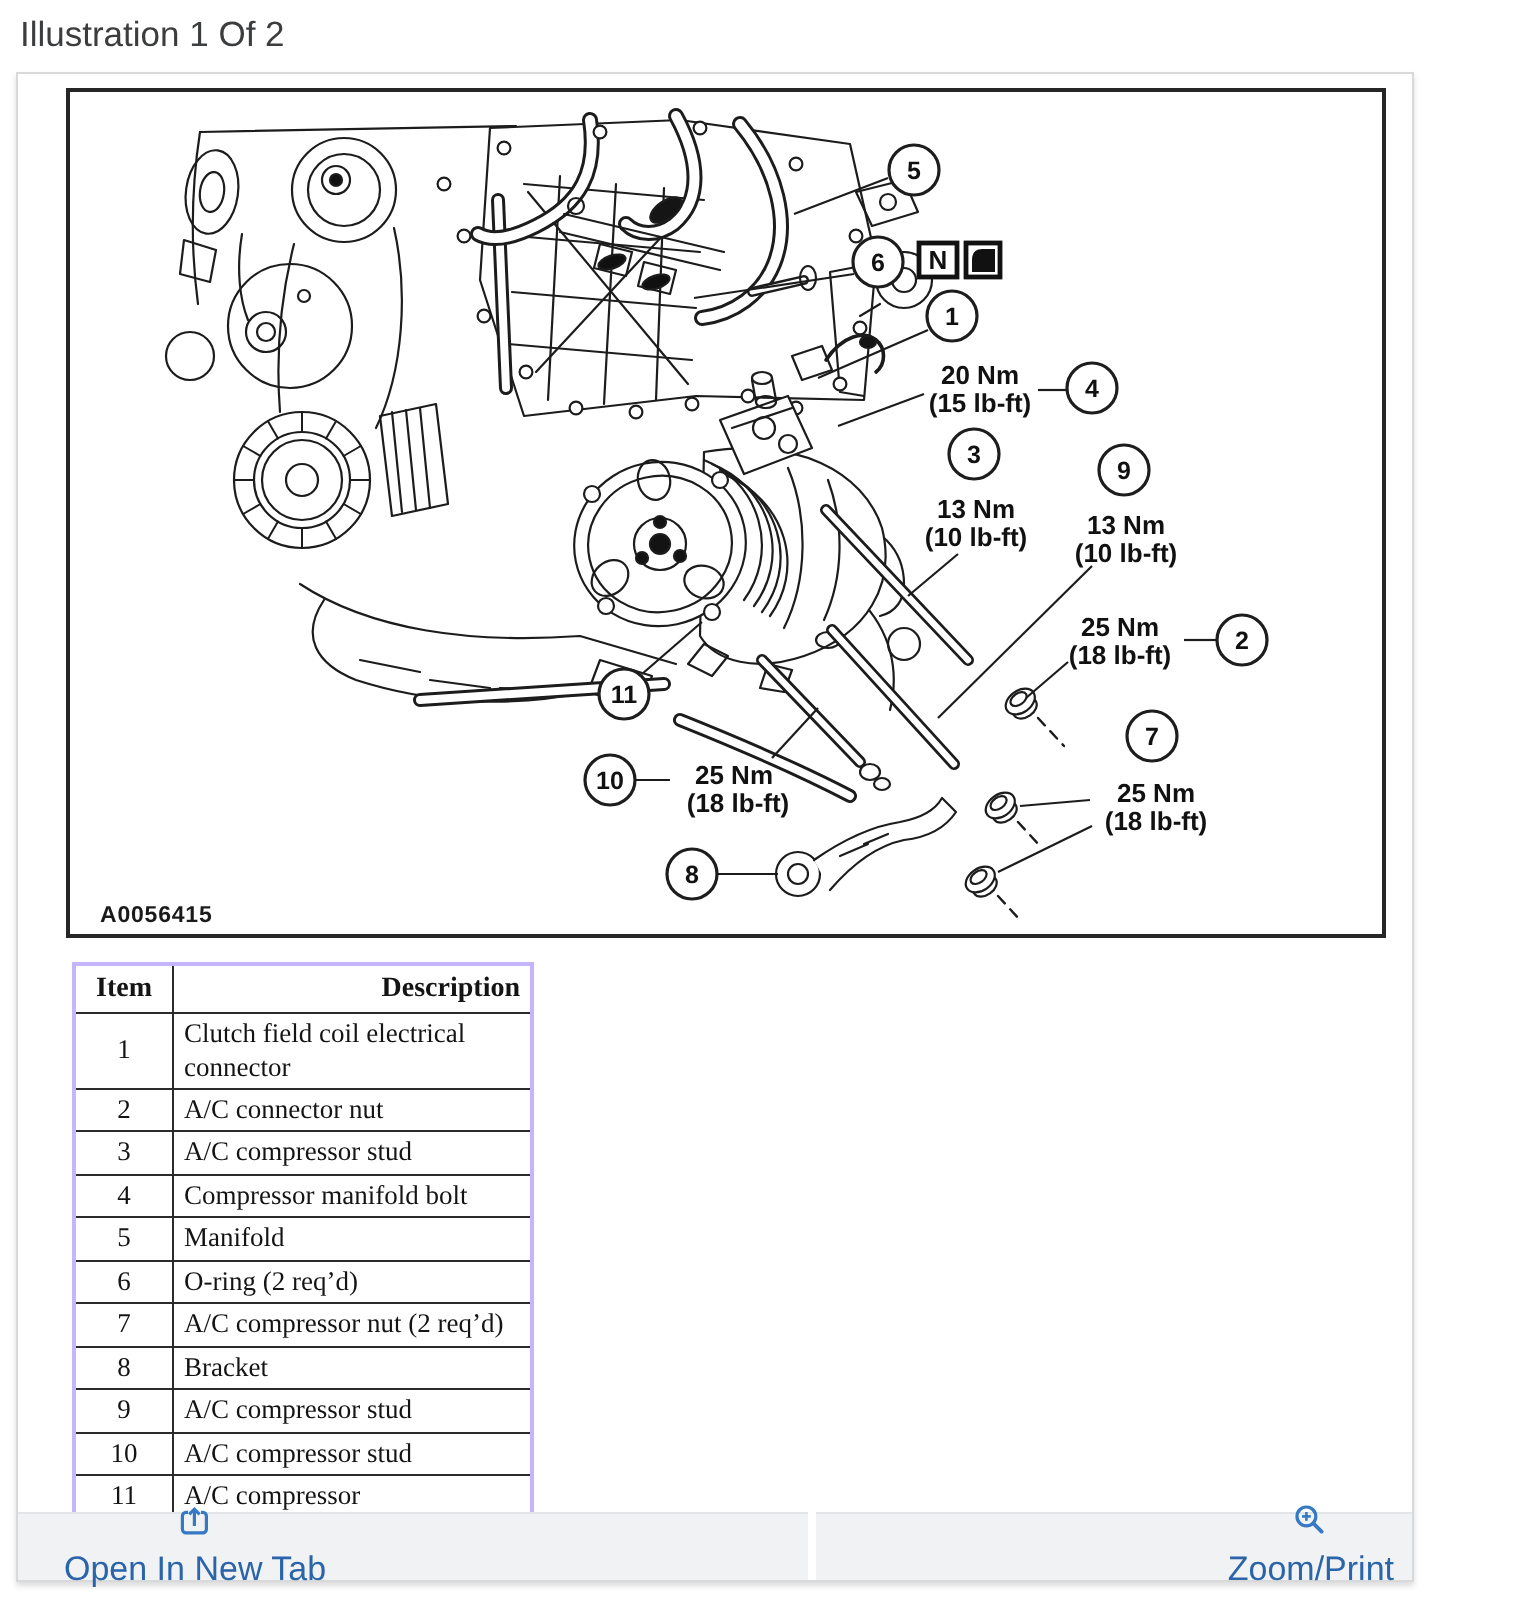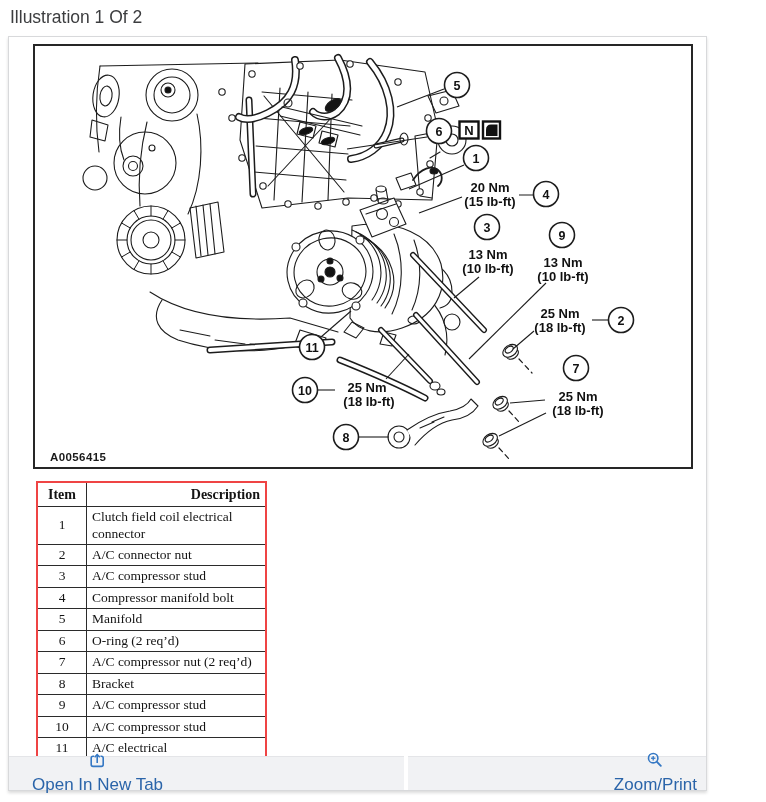--- a/index.html
+++ b/index.html
@@ -12,21 +12,21 @@
                  border:2px solid #262626;background:#ffffff;}
   .diagram-frame svg{display:block;}
   svg text{font-family:"Liberation Sans",sans-serif;}
   text.torque{font-size:13px;font-weight:bold;fill:#111;text-anchor:middle;}
   text.callout-num{font-size:12.5px;font-weight:bold;fill:#111;text-anchor:middle;}
   text.fig-code{font-size:11.5px;font-weight:bold;fill:#1a1a1a;letter-spacing:.4px;}
   text.badge-n{font-size:13px;font-weight:bold;fill:#111;text-anchor:middle;}
 
   table.parts{position:absolute;left:27px;top:444px;width:231px;border-collapse:collapse;
               font-family:"Liberation Serif",serif;font-size:13.5px;color:#141414;
-              border:2px solid #ef4444;background:#fff;}
+              border:2px solid #c4b5fd;background:#fff;}
   table.parts th,table.parts td{border:1px solid #2b2b2b;padding:2px 5px;line-height:1.22;}
   table.parts th{font-size:14px;text-align:right;padding:3px 5px;}
   table.parts th.col-item{width:38px;text-align:center;}
   table.parts td.col-item{text-align:center;}
 
   .footer{position:absolute;left:0;right:0;bottom:0;height:34px;display:flex;gap:4px;background:#fff;}
   .footer-cell{background:#f1f2f4;border-top:1px solid #e4e5e8;display:flex;align-items:center;}
   .footer-cell.left{flex:0 0 372px;padding-left:23px;}
   .footer-cell.right{flex:1;justify-content:flex-end;padding-right:9px;}
   .footer-link{display:flex;align-items:center;gap:7px;font-size:17px;color:#2a64a9;
@@ -374,21 +374,21 @@
           <tr>
             <td class="col-item">9</td>
             <td class="col-desc">A/C compressor stud</td>
           </tr>
           <tr>
             <td class="col-item">10</td>
             <td class="col-desc">A/C compressor stud</td>
           </tr>
           <tr>
             <td class="col-item">11</td>
-            <td class="col-desc">A/C electrical</td>
+            <td class="col-desc">A/C compressor</td>
           </tr>
         </tbody>
     </table>
 
     <div class="footer">
       <div class="footer-cell left">
         <a class="footer-link">
           <span>
             <svg width="15" height="15" viewBox="0 0 15 15">
               <rect x="1.2" y="3.2" width="12" height="10.2" rx="1.8" fill="none" stroke="#3578c4" stroke-width="1.6"></rect>

